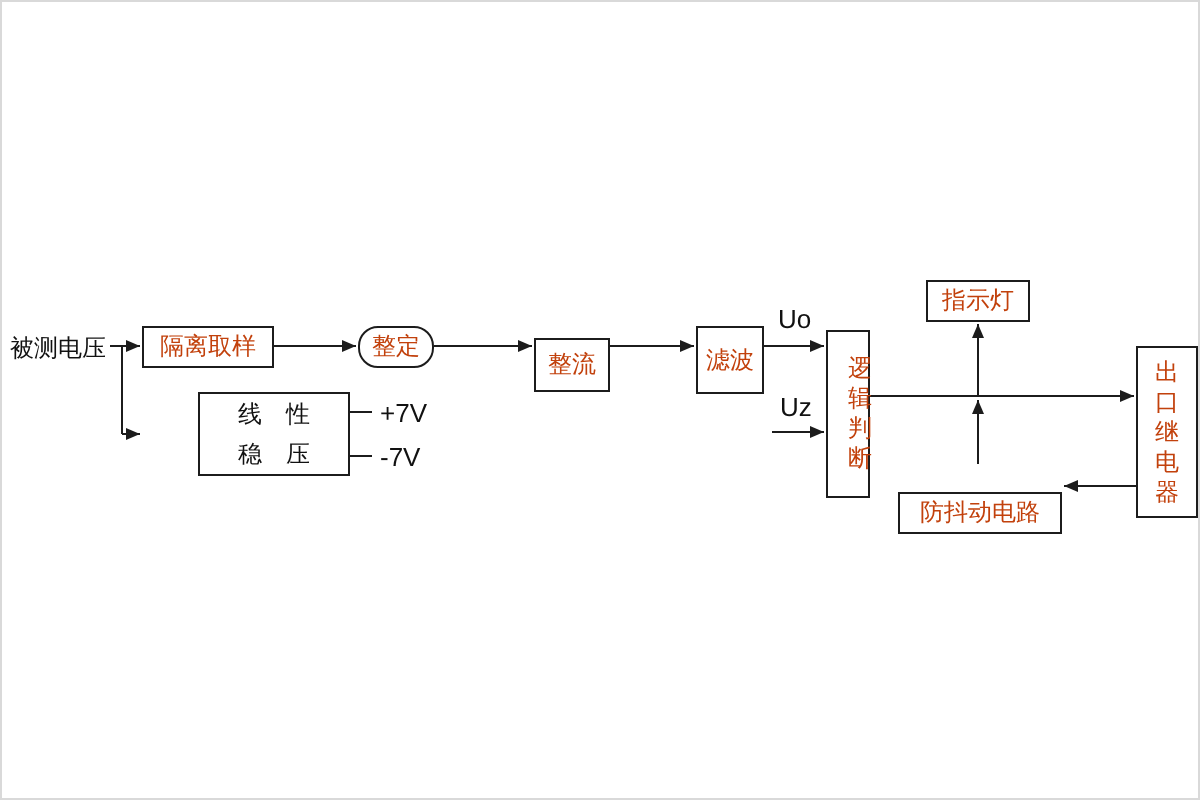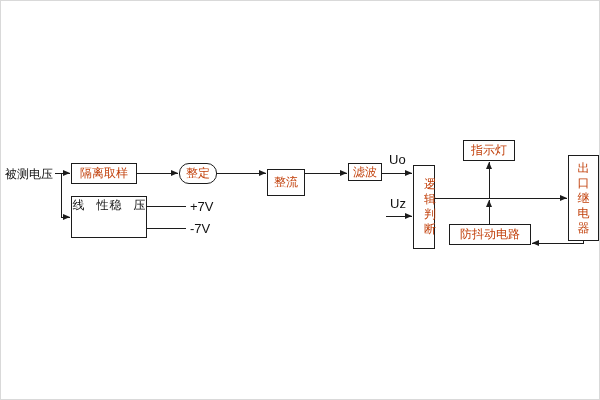--- a/index.html
+++ b/index.html
@@ -52,23 +52,24 @@
     font-size: 13px;
   }
   .dualline {
     position: absolute;
     box-sizing: border-box;
     border: 1px solid #1c1c1c;
     background: #ffffff;
     color: #111111;
     font-size: 12px;
     display: flex;
-    flex-direction: row;
+    flex-direction: column;
     justify-content: space-around;
     text-align: center;
+    margin-left: 28px;
   }
 </style>
 </head>
 <body>
 
 <div id="stage">
 
   <svg class="wires" width="600" height="400" viewBox="0 0 600 400">
     <defs>
       <marker id="arr" markerWidth="8" markerHeight="7" refX="7" refY="3" orient="auto" markerUnits="userSpaceOnUse">
@@ -114,33 +115,33 @@
   <div class="label sig" style="left:189px; top:198px;">+7V</div>
 
   <div class="label sig" style="left:189px; top:220px;">-7V</div>
 
   <div class="box" style="left:70px; top:162px; width:66px; height:21px;">隔离取样</div>
 
   <div class="box" style="left:178px; top:162px; width:38px; height:21px;border-radius:10px;">整定</div>
 
   <div class="box" style="left:266px; top:168px; width:38px; height:27px;text-align:center;">整流</div>
 
-  <div class="box" style="left:347px; top:162px; width:34px; height:18px;">滤波</div>
+  <div class="box" style="left:347px; top:162px; width:34px; height:34px;">滤波</div>
 
   <div class="box" style="left:412px; top:164px; width:22px; height:84px;padding-left:12px;">
     <span class="vtext">逻辑判断</span>
   </div>
 
 
   <div class="box" style="left:462px; top:139px; width:52px; height:21px;">指示灯</div>
 
-  <div class="box" style="left:567px; top:154px; width:31px; height:86px;">
+  <div class="box" style="left:567px; top:172px; width:31px; height:86px;">
     <span class="vtext">出口继电器</span>
   </div>
 
-  <div class="box" style="left:448px; top:223px; width:82px; height:21px;">防抖动电路</div>
+  <div class="box" style="left:448px; top:245px; width:82px; height:21px;">防抖动电路</div>
 
   <div class="dualline" style="left:70px; top:195px; width:76px; height:42px;">
     <div>线　性</div>
     <div>稳　压</div>
   </div>
 
 </div>
 
 </body></html>

